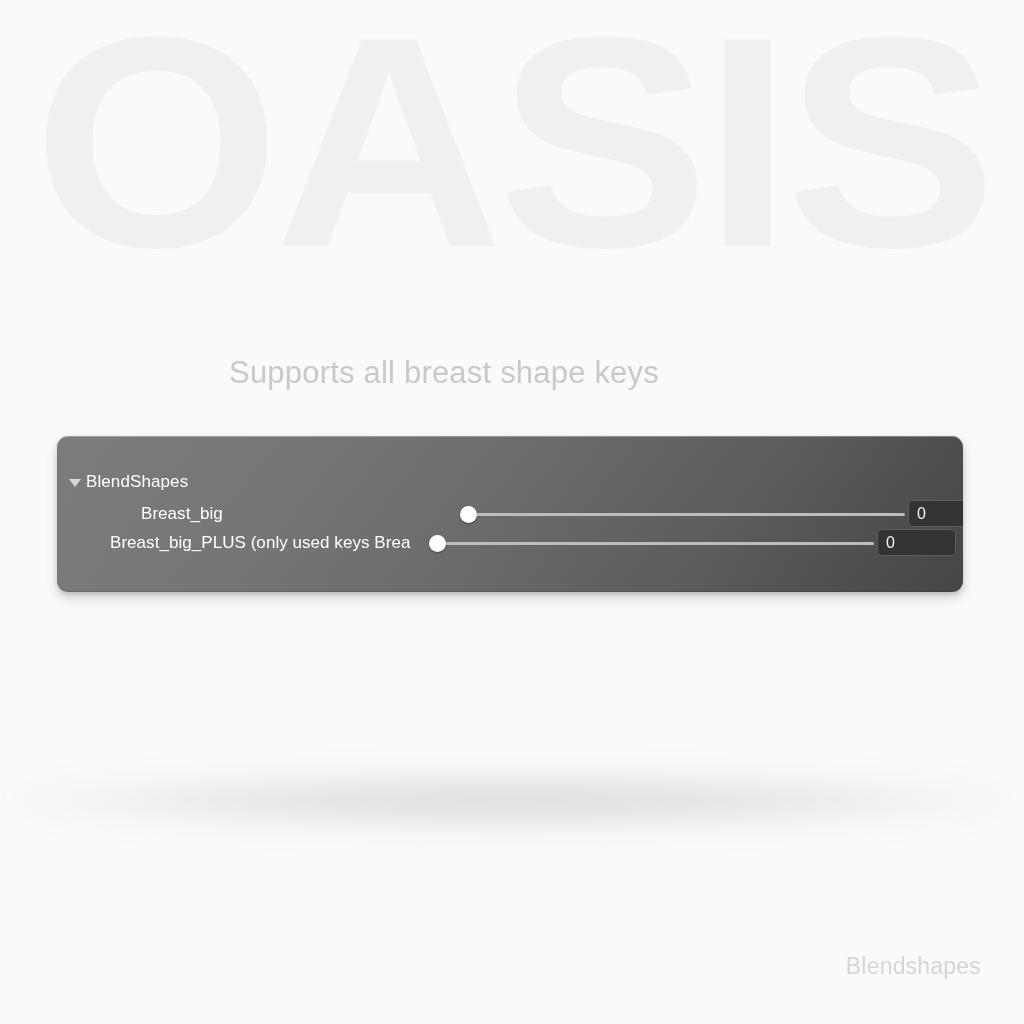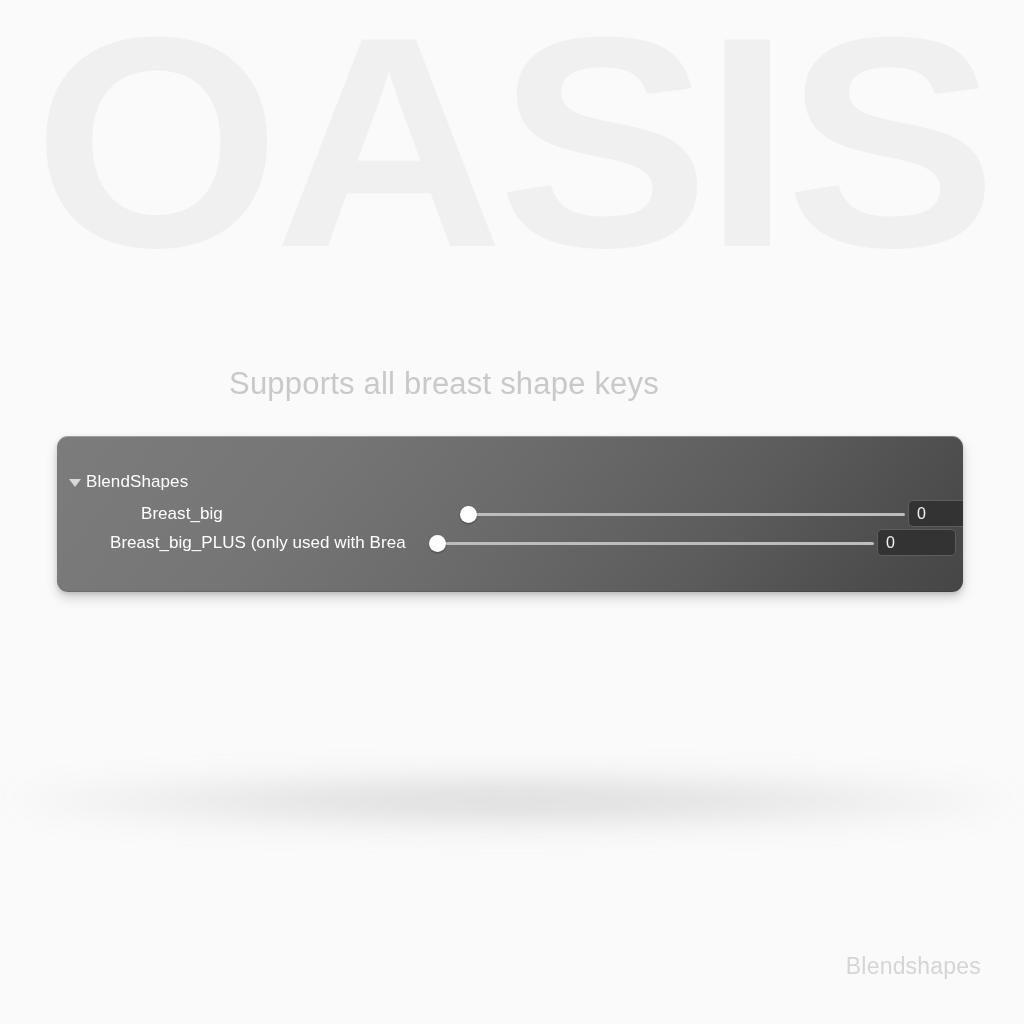--- a/index.html
+++ b/index.html
@@ -32,21 +32,21 @@
     color:#f0f0f0;
     user-select:none;
     white-space:nowrap;
     transform:scaleX(1.06);
     transform-origin:50% 0;
   }
 
   
   #subtitle {
     position:absolute;
-    top:363px;
+    top:352px;
     left:0;
     width:888px;
     text-align:center;
     font-size:31px;
     line-height:42px;
     font-weight:normal;
     color:#c9c9c9;
     letter-spacing:0.2px;
     white-space:nowrap;
   }
@@ -221,21 +221,21 @@
     <div class="slider">
       <div class="slider-track"></div>
       <div class="slider-handle" style="left:0px;"></div>
     </div>
     <div class="value-field">
       <span class="value-text">0</span>
     </div>
   </div>
 
   <div class="prop-row row1">
-    <span class="prop-label">Breast_big_PLUS (only used with Brea</span>
+    <span class="prop-label">Breast_big_PLUS (only used keys Brea</span>
     <div class="slider">
       <div class="slider-track"></div>
       <div class="slider-handle" style="left:0px;"></div>
     </div>
     <div class="value-field">
       <span class="value-text">0</span>
     </div>
   </div>
 
 </div>

